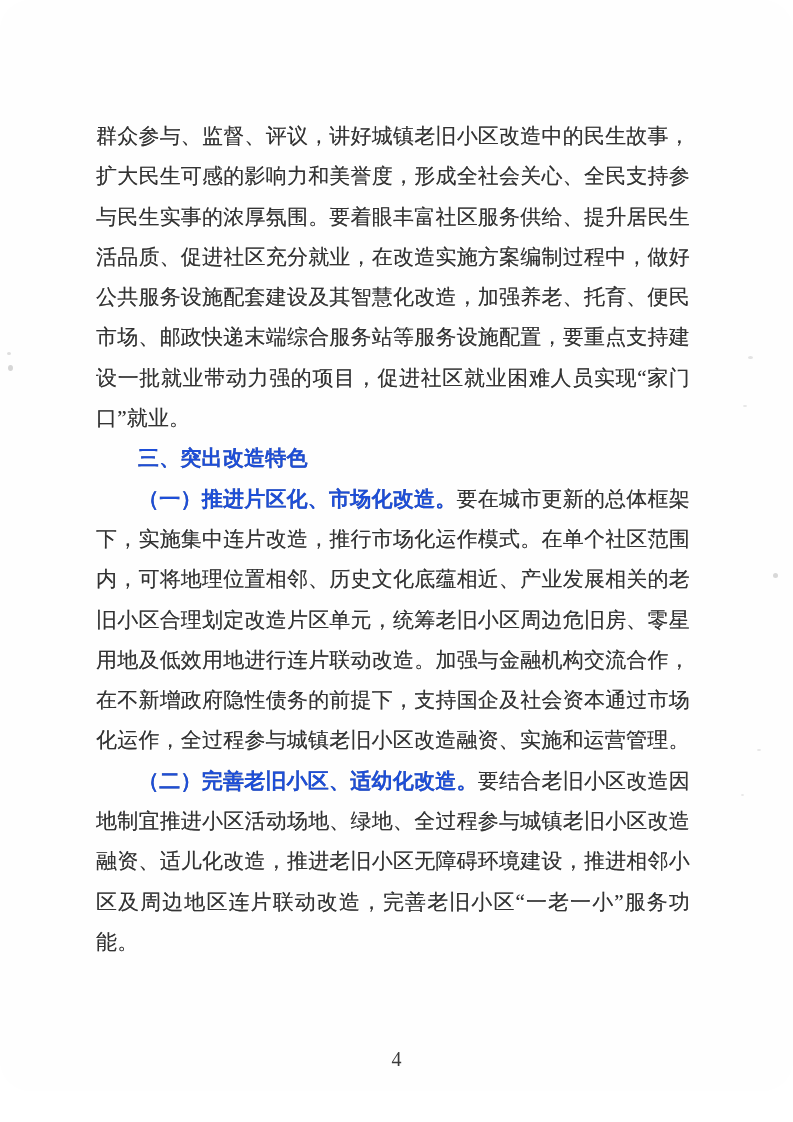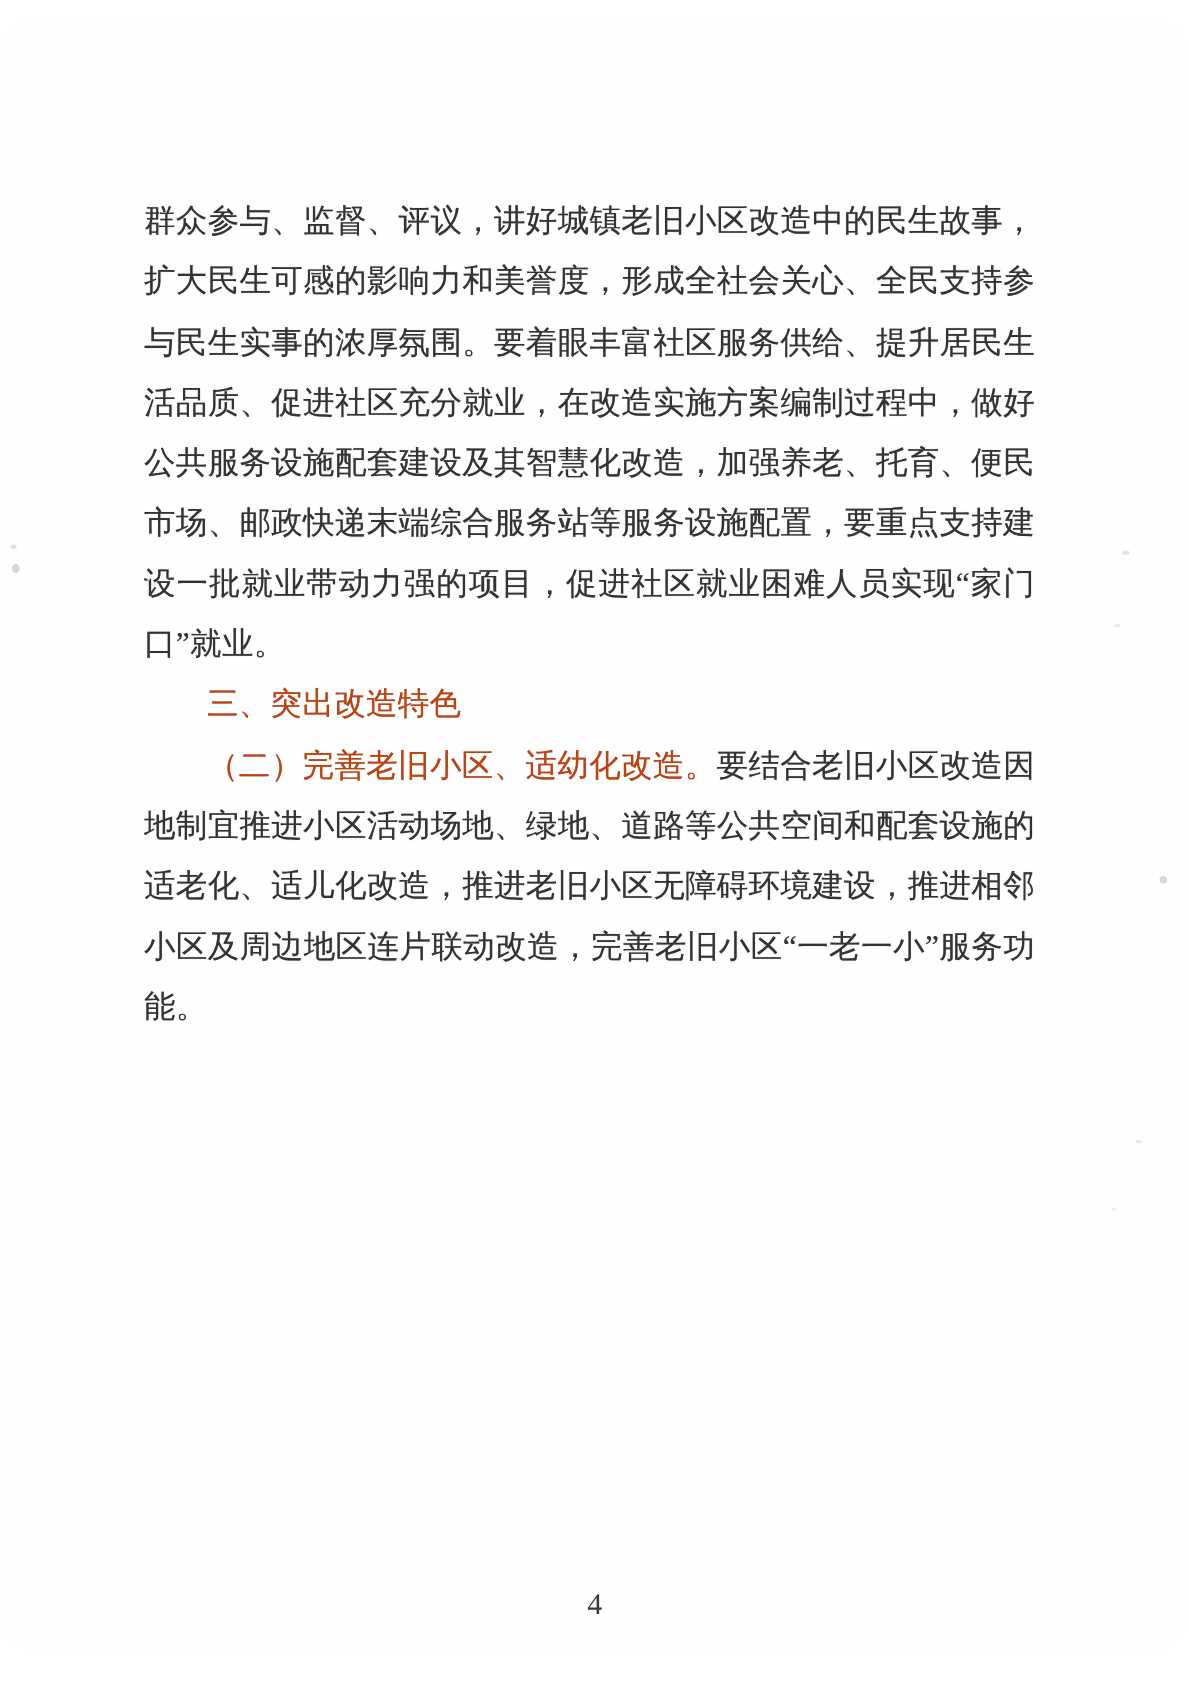--- a/index.html
+++ b/index.html
@@ -9,21 +9,21 @@
   body {
     width: 793px;
     height: 1122px;
     background: #ffffff;
     overflow: hidden;
     position: relative;
     font-family: "Liberation Serif", "DejaVu Serif", serif;
   }
   .page {
     position: absolute;
-    left: 0; top: 11px;
+    left: 0; top: 0;
     width: 793px;
     height: 1091px;
     background: #fefefe;
     border-radius: 30px;
   }
   .text-block {
     position: absolute;
     left: 96px;
     top: 116px;
     width: 594px;
@@ -36,22 +36,22 @@
     text-shadow: 0 0 0.5px rgba(40,40,40,0.55);
   }
   p.para {
     margin: 0;
     padding: 0;
   }
   p.para.indent {
     text-indent: 2em;
   }
   .lead {
-    font-weight: 400;
-    color: #c2410c;
+    font-weight: 700;
+    color: #1d4ed8;
   }
   .page-number {
     position: absolute;
     left: 0;
     top: 1048px;
     width: 793px;
     text-align: center;
     font-size: 20px;
     color: #3a3a3a;
     font-family: "Liberation Serif", "DejaVu Serif", serif;
@@ -73,22 +73,23 @@
 <body>
 
 <div class="page">
 
   <div class="text-block">
 
     <p class="para"><span>群众参与、监督、评议，讲好城镇老旧小区改造中的民生故事，扩大民生可感的影响力和美誉度，形成全社会关心、全民支持参与民生实事的浓厚氛围。要着眼丰富社区服务供给、提升居民生活品质、促进社区充分就业，在改造实施方案编制过程中，做好公共服务设施配套建设及其智慧化改造，加强养老、托育、便民市场、邮政快递末端综合服务站等服务设施配置，要重点支持建设一批就业带动力强的项目，促进社区就业困难人员实现“家门口”就业。</span></p>
 
     <p class="para indent"><span class="lead">三、突出改造特色</span></p>
 
+    <p class="para indent"><span class="lead">（一）推进片区化、市场化改造。</span><span>要在城市更新的总体框架下，实施集中连片改造，推行市场化运作模式。在单个社区范围内，可将地理位置相邻、历史文化底蕴相近、产业发展相关的老旧小区合理划定改造片区单元，统筹老旧小区周边危旧房、零星用地及低效用地进行连片联动改造。加强与金融机构交流合作，在不新增政府隐性债务的前提下，支持国企及社会资本通过市场化运作，全过程参与城镇老旧小区改造融资、实施和运营管理。</span></p>
 
-    <p class="para indent"><span class="lead">（二）完善老旧小区、适幼化改造。</span><span>要结合老旧小区改造因地制宜推进小区活动场地、绿地、道路等公共空间和配套设施的适老化、适儿化改造，推进老旧小区无障碍环境建设，推进相邻小区及周边地区连片联动改造，完善老旧小区“一老一小”服务功能。</span></p>
+    <p class="para indent"><span class="lead">（二）完善老旧小区、适幼化改造。</span><span>要结合老旧小区改造因地制宜推进小区活动场地、绿地、全过程参与城镇老旧小区改造融资、适儿化改造，推进老旧小区无障碍环境建设，推进相邻小区及周边地区连片联动改造，完善老旧小区“一老一小”服务功能。</span></p>
 
 
   </div>
 
   <div class="page-number">4</div>
 
   <div class="speck s1"></div>
   <div class="speck s2"></div>
   <div class="speck s3"></div>
   <div class="speck s4"></div>

